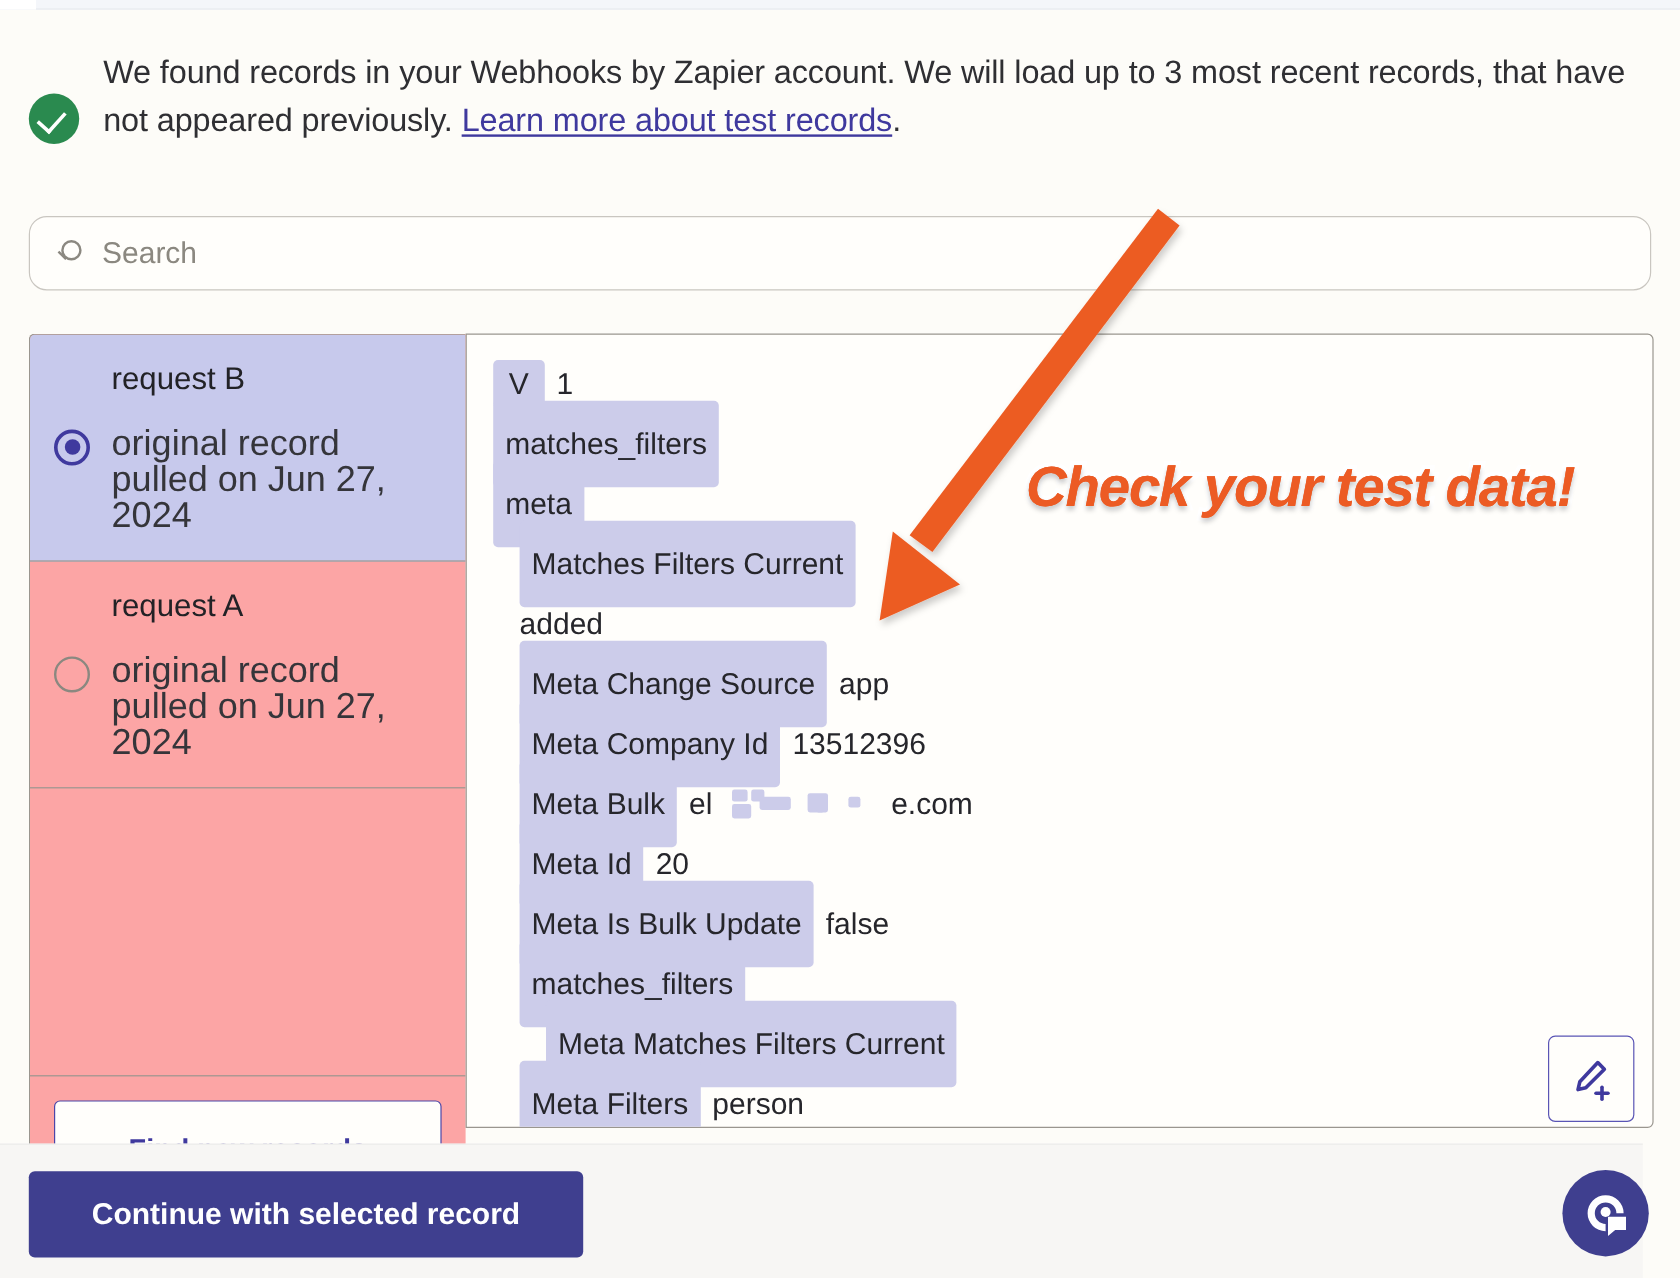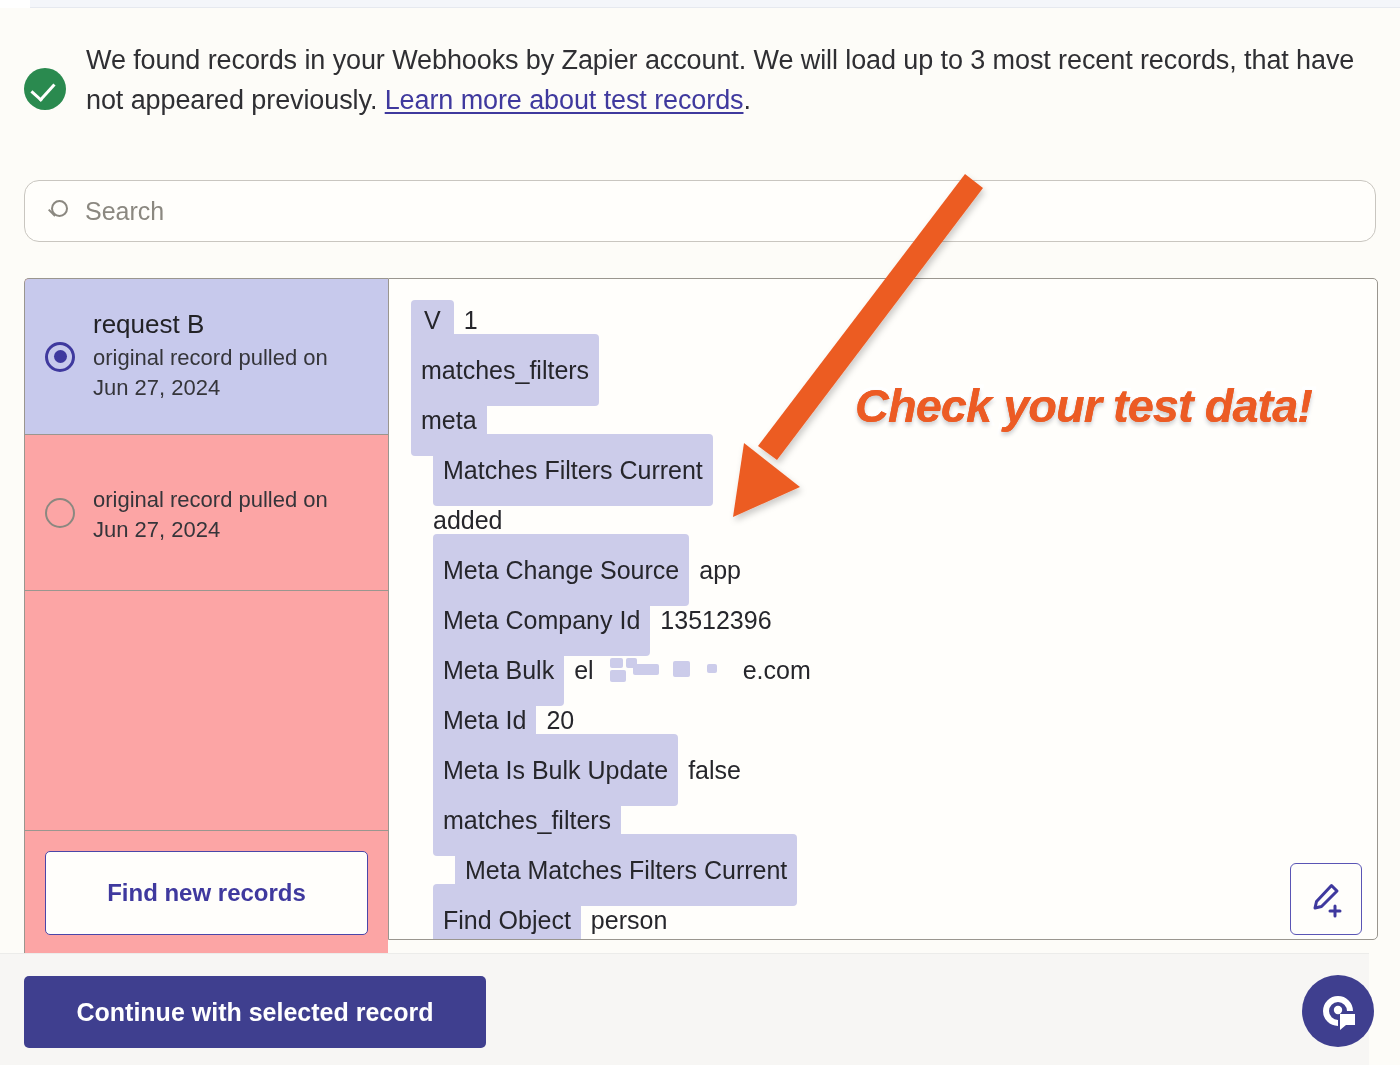--- a/index.html
+++ b/index.html
@@ -20,21 +20,21 @@
     border-bottom: 1px solid #e6e9ef;
   }
   #top-sliver .nub {
     position: absolute; left: 0; top: 0; width: 30px; height: 8px;
     background: #ffffff;
   }
 
   
   #banner {
     position: absolute; left: 24px; top: 36px; width: 1352px;
-    display: flex; align-items: center; gap: 20px;
+    display: flex; align-items: flex-end; gap: 20px;
   }
   #check-circle {
     flex: 0 0 auto;
     width: 42px; height: 42px; border-radius: 50%;
     background: #2a8a4f;
     position: relative;
     margin-top: 22px;
   }
   #check-circle::after {
     content: "";
@@ -100,22 +100,22 @@
     position: relative;
   }
   .record-row.selected .radio { border-color: #3f399e; border-width: 3px; }
   .record-row.selected .radio::after {
     content: ""; position: absolute; left: 50%; top: 50%;
     width: 13px; height: 13px; margin: -6.5px 0 0 -6.5px;
     border-radius: 50%; background: #3f399e;
   }
   .record-label { font-size: 26px; color: #222226; line-height: 1.15; }
   .record-sub {
-    font-size: 22px; color: #35353a; line-height: 30px;
-    margin-top: 4px; max-width: 250px;
+    font-size: 30px; color: #35353a; line-height: 30px;
+    margin-top: 24px; max-width: 250px;
   }
   #records-spacer { height: 240px; border-bottom: 1px solid #9a968f; }
   #find-records-wrap { padding: 20px 20px 0 20px; }
   #find-new-records {
     width: 100%; height: 84px;
     background: #fffefb;
     border: 1.6px solid #4b46a8;
     border-radius: 5px;
     color: #3f399e; font-size: 24px; font-weight: bold;
     cursor: pointer;
@@ -232,20 +232,21 @@
       <div class="record-row selected">
         <span class="radio"></span>
         <span class="record-texts">
           <div class="record-label">request B</div>
           <div class="record-sub">original record pulled on Jun 27, 2024</div>
         </span>
       </div>
       <div class="record-row">
         <span class="radio"></span>
         <span class="record-texts">
+          <div class="record-label">request A</div>
           <div class="record-sub">original record pulled on Jun 27, 2024</div>
         </span>
       </div>
     </div>
   <div id="records-spacer"></div>
   <div id="find-records-wrap">
     <button id="find-new-records">Find new records</button>
   </div>
 </div>
 
@@ -297,21 +298,21 @@
         <span class="chip">Meta Is Bulk Update</span>
         <span class="val">false</span>
       </div>
       <div class="data-row" style="padding-left: 22px;">
         <span class="chip">matches_filters</span>
       </div>
       <div class="data-row" style="padding-left: 44px;">
         <span class="chip">Meta Matches Filters Current</span>
       </div>
       <div class="data-row" style="padding-left: 22px;">
-        <span class="chip">Find Object</span>
+        <span class="chip">Meta Filters</span>
         <span class="val">person</span>
       </div>
     </div>
 </div>
 
 <div id="edit-button">
   <svg width="40" height="40" viewBox="0 0 40 40">
     <path d="M25.5 6.5 L31 12 L15.5 27.5 L9 29 L10.5 22.5 Z" fill="none" stroke="#3f399e" stroke-width="3" stroke-linejoin="round"></path>
     <line x1="29" y1="27" x2="29" y2="37" stroke="#3f399e" stroke-width="3" stroke-linecap="round"></line>
     <line x1="24" y1="32" x2="34" y2="32" stroke="#3f399e" stroke-width="3" stroke-linecap="round"></line>

